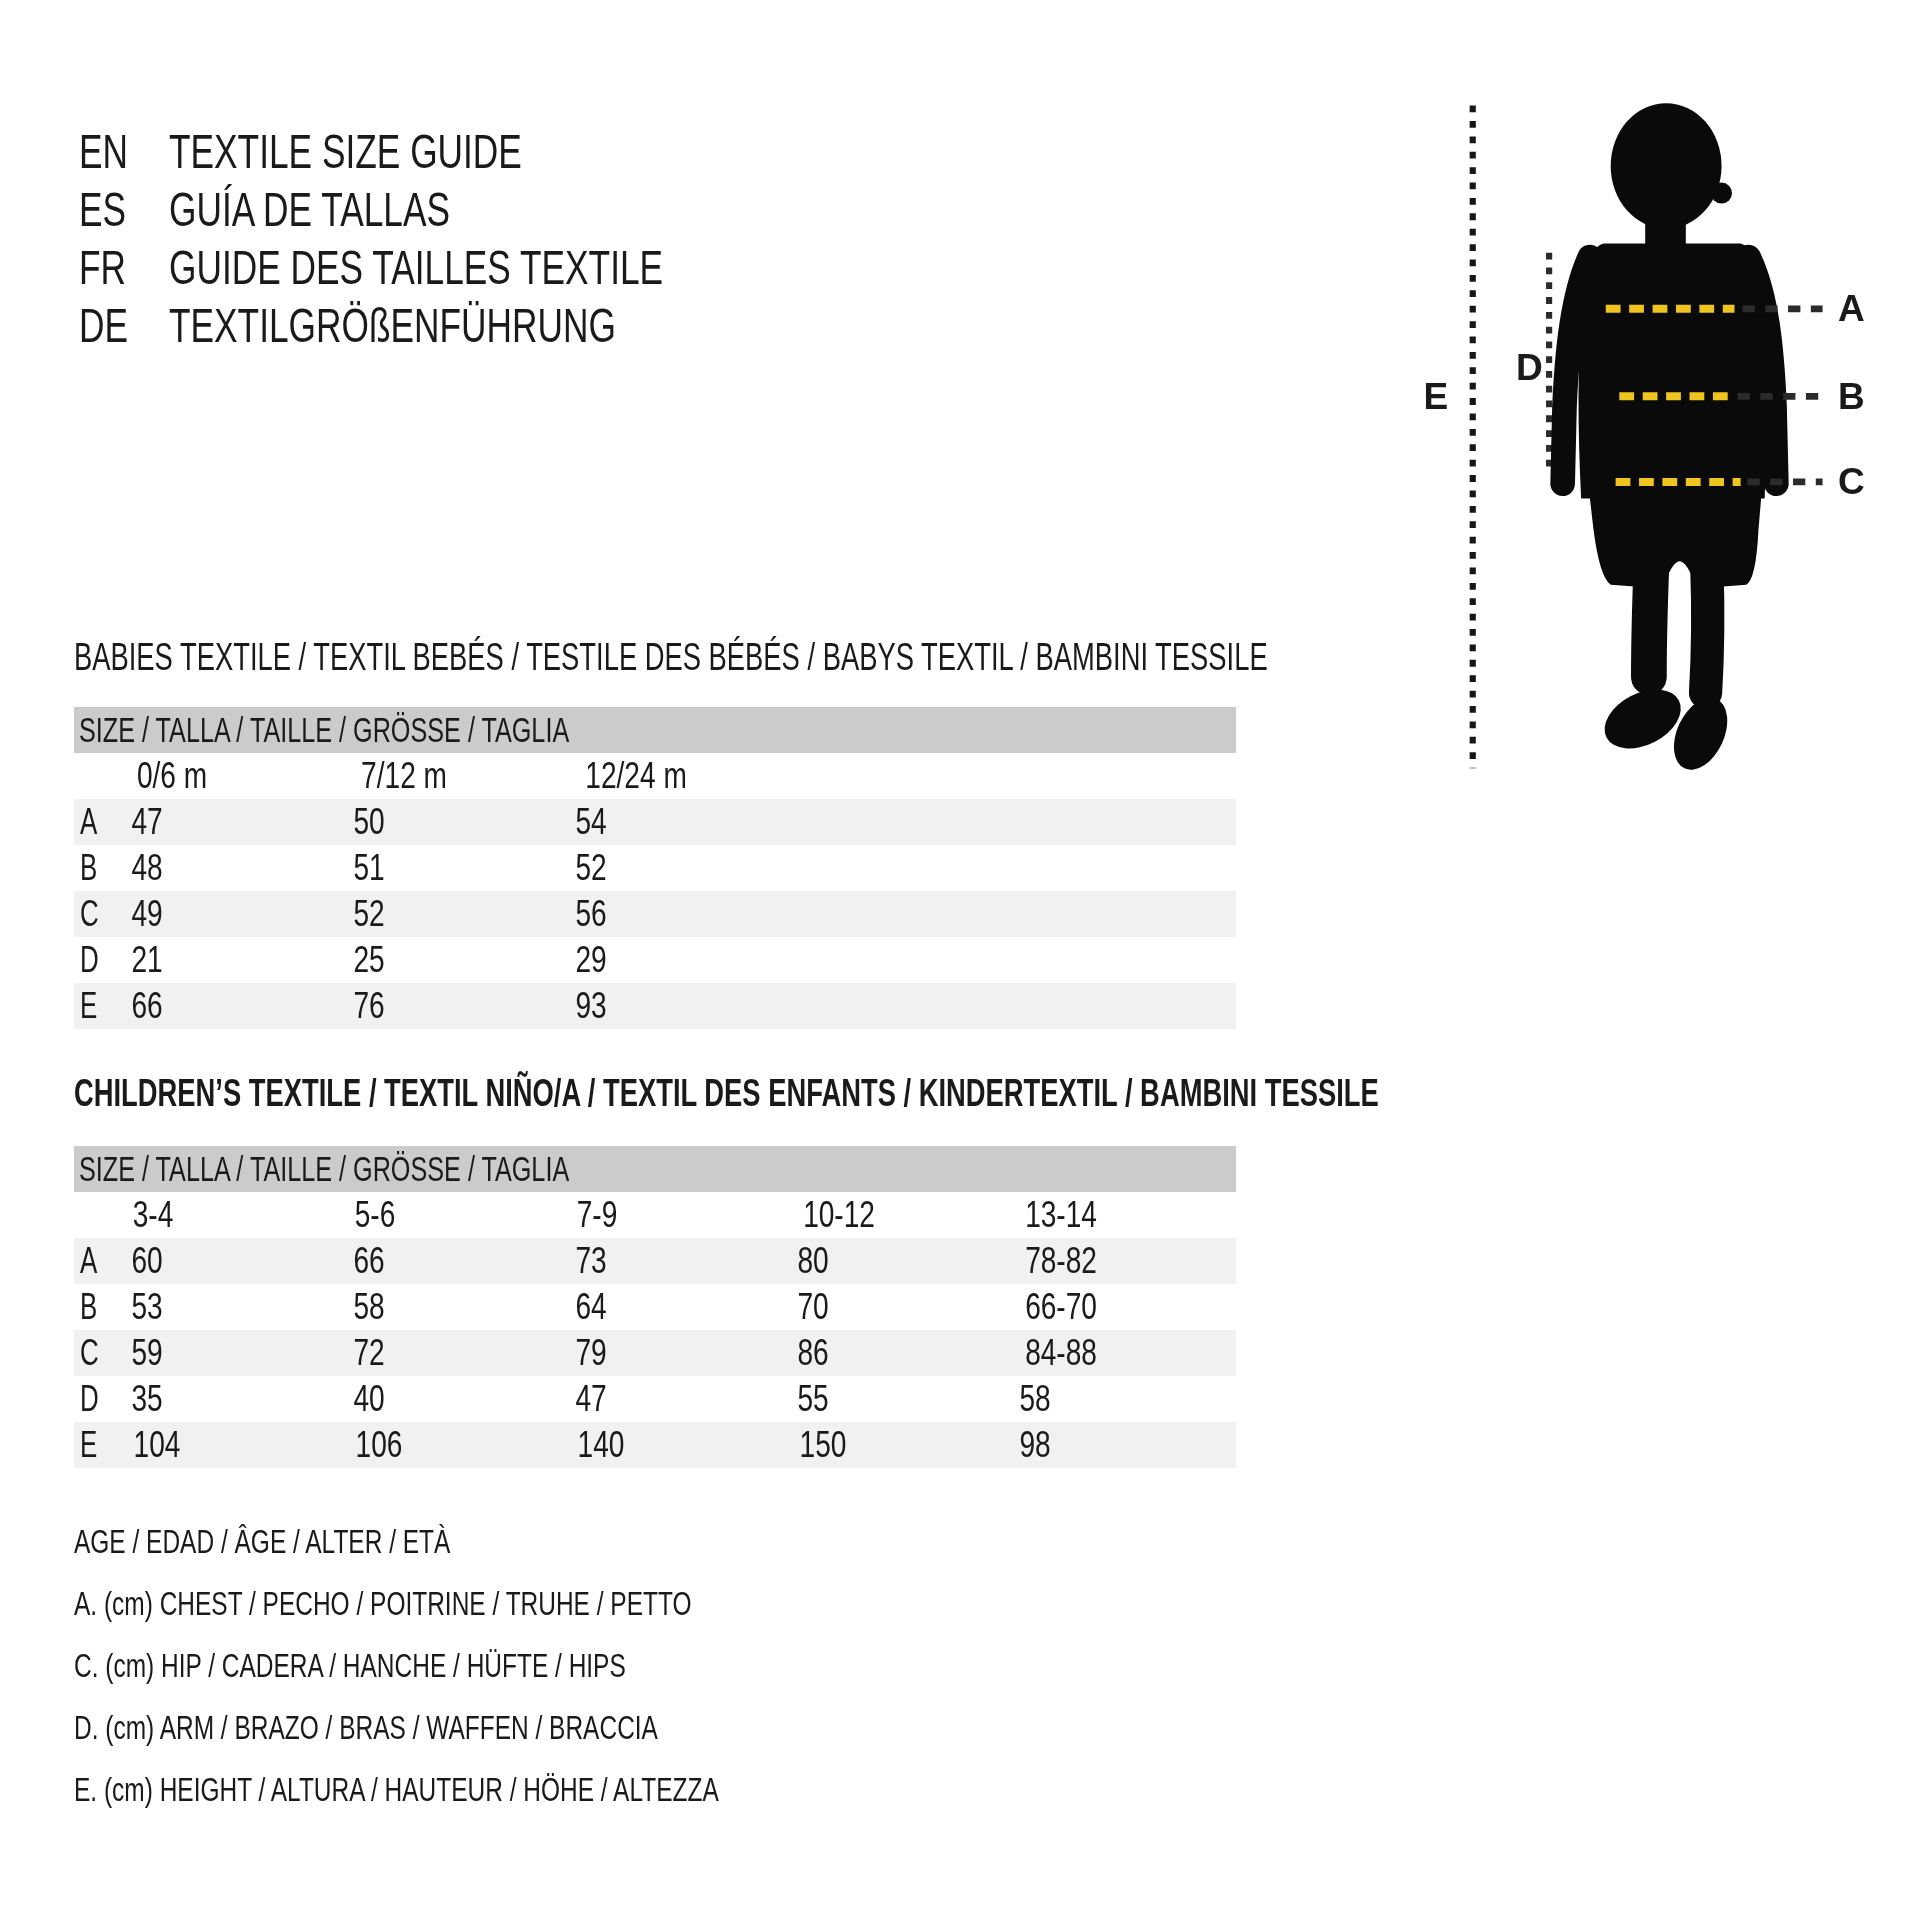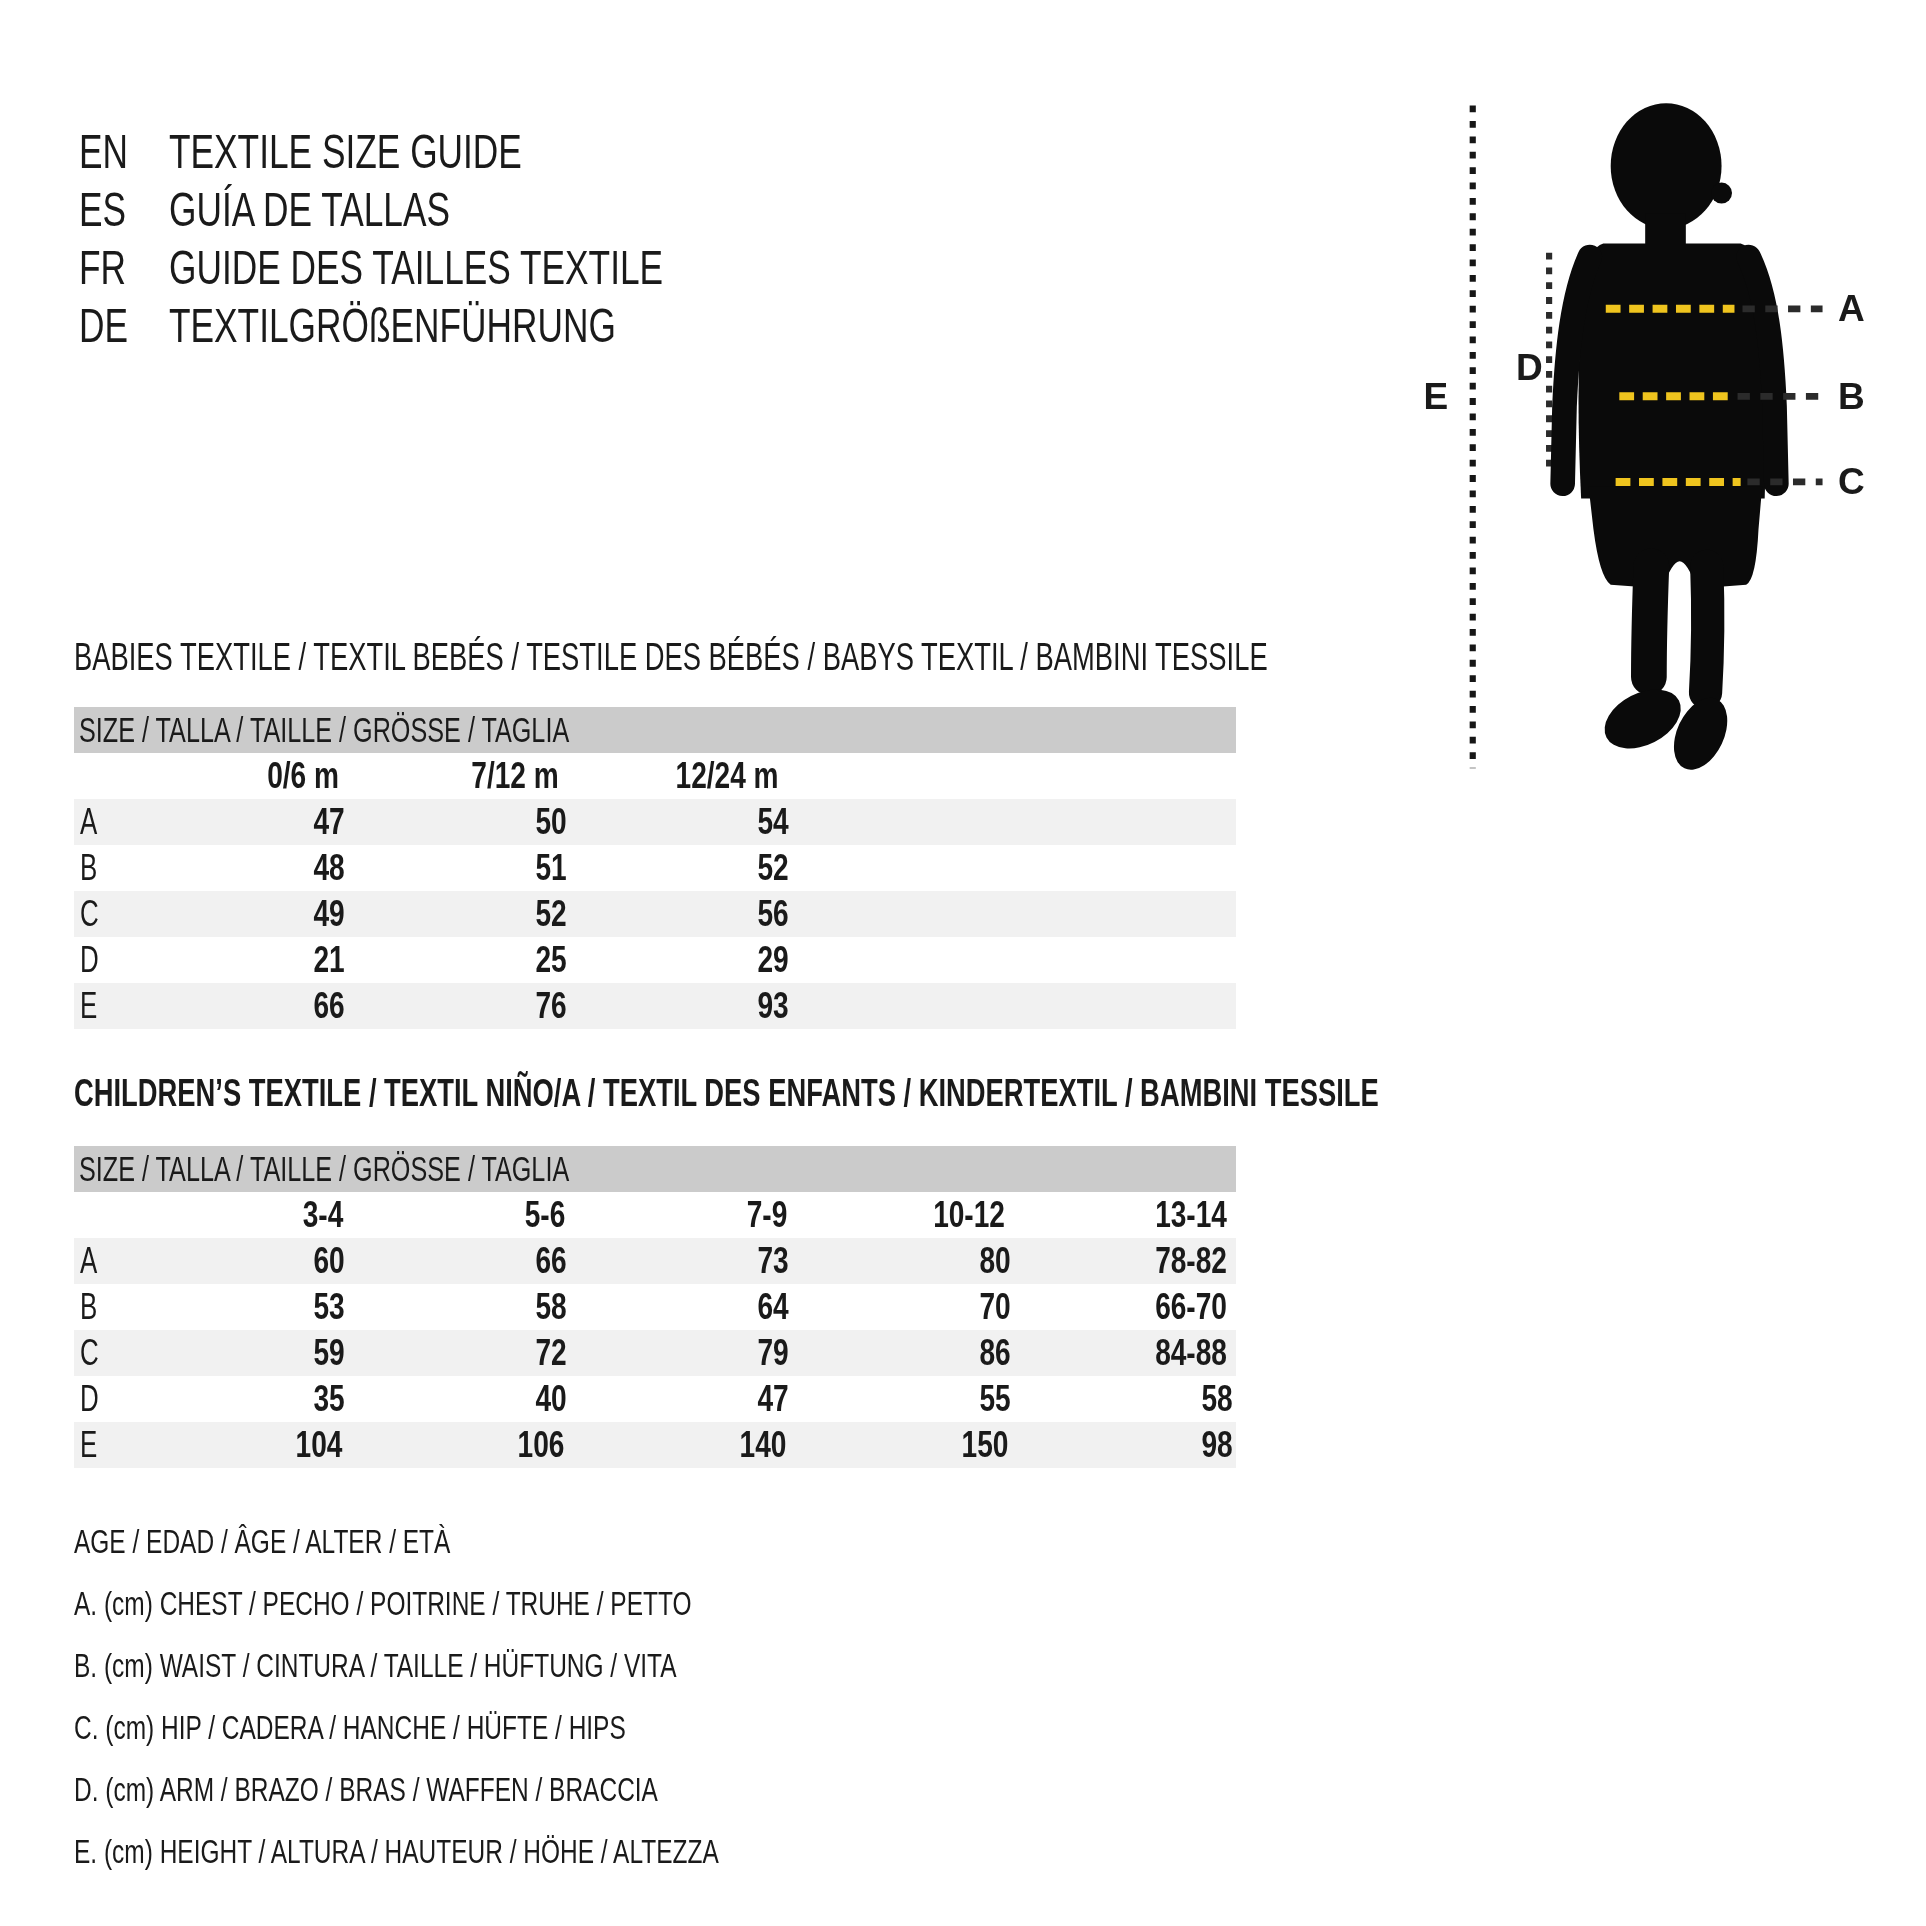--- a/index.html
+++ b/index.html
@@ -26,21 +26,21 @@
   .sec-heading{position:absolute;left:74px;height:55px;line-height:55px;font-size:38px;white-space:nowrap;}
 
   
   .size-table{position:absolute;left:74px;width:1162px;}
   .bar{height:46px;line-height:46px;background:#cbcbcb;padding-left:5px;box-sizing:border-box;font-size:35px;}
   .trow{height:46px;line-height:46px;display:grid;font-size:36px;}
   .t-babies .trow{grid-template-columns:53px 222px 222px 222px;}
   .t-children .trow{grid-template-columns:53px 222px 222px 222px 222px 222px;}
   .trow.stripe{background:#f1f1f1;}
   .trow .lbl{padding-left:6.2px;text-align:left;}
-  .trow .val{text-align:right;font-weight:bold;}
+  .trow .val{text-align:left;}
 
   
   .legend{position:absolute;left:74px;top:1510px;}
   .legend-row{height:62px;line-height:62px;font-size:34px;white-space:nowrap;}
 </style>
 </head>
 <body>
 
 <div class="langs">
   <div class="lang-row">
@@ -195,18 +195,17 @@
     <div class="val"><span class="cc">106</span></div>
     <div class="val"><span class="cc">140</span></div>
     <div class="val"><span class="cc">150</span></div>
     <div class="val"><span class="cc">98</span></div>
   </div>
 </div>
 
 <div class="legend">
   <div class="legend-row"><span class="cx">AGE / EDAD / ÂGE / ALTER / ETÀ</span></div>
   <div class="legend-row"><span class="cx">A. (cm) CHEST / PECHO / POITRINE / TRUHE / PETTO</span></div>
-  <div class="legend-row"><span class="cx">B. (cm) WAIST / CINTURA / TAILLE / HÜFTUNG / VITA</span></div>
   <div class="legend-row"><span class="cx">C. (cm) HIP / CADERA / HANCHE / HÜFTE / HIPS</span></div>
   <div class="legend-row"><span class="cx">D. (cm) ARM / BRAZO / BRAS / WAFFEN / BRACCIA</span></div>
   <div class="legend-row"><span class="cx">E. (cm) HEIGHT / ALTURA / HAUTEUR / HÖHE / ALTEZZA</span></div>
 </div>
 
 
 </body></html>

